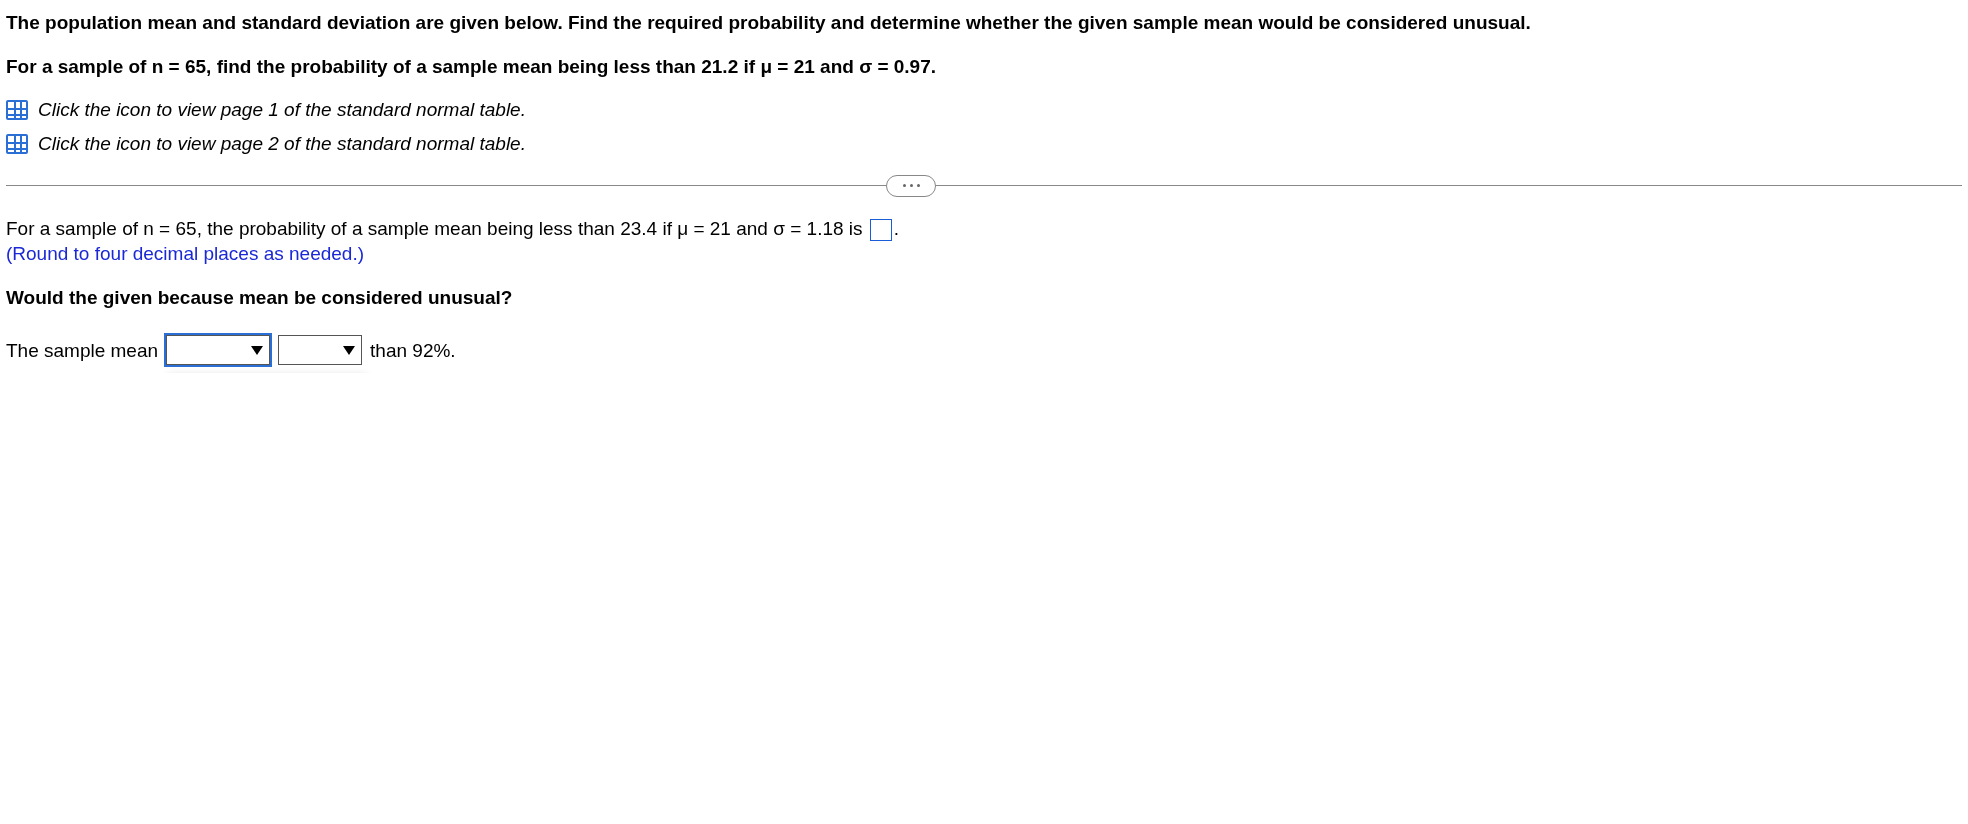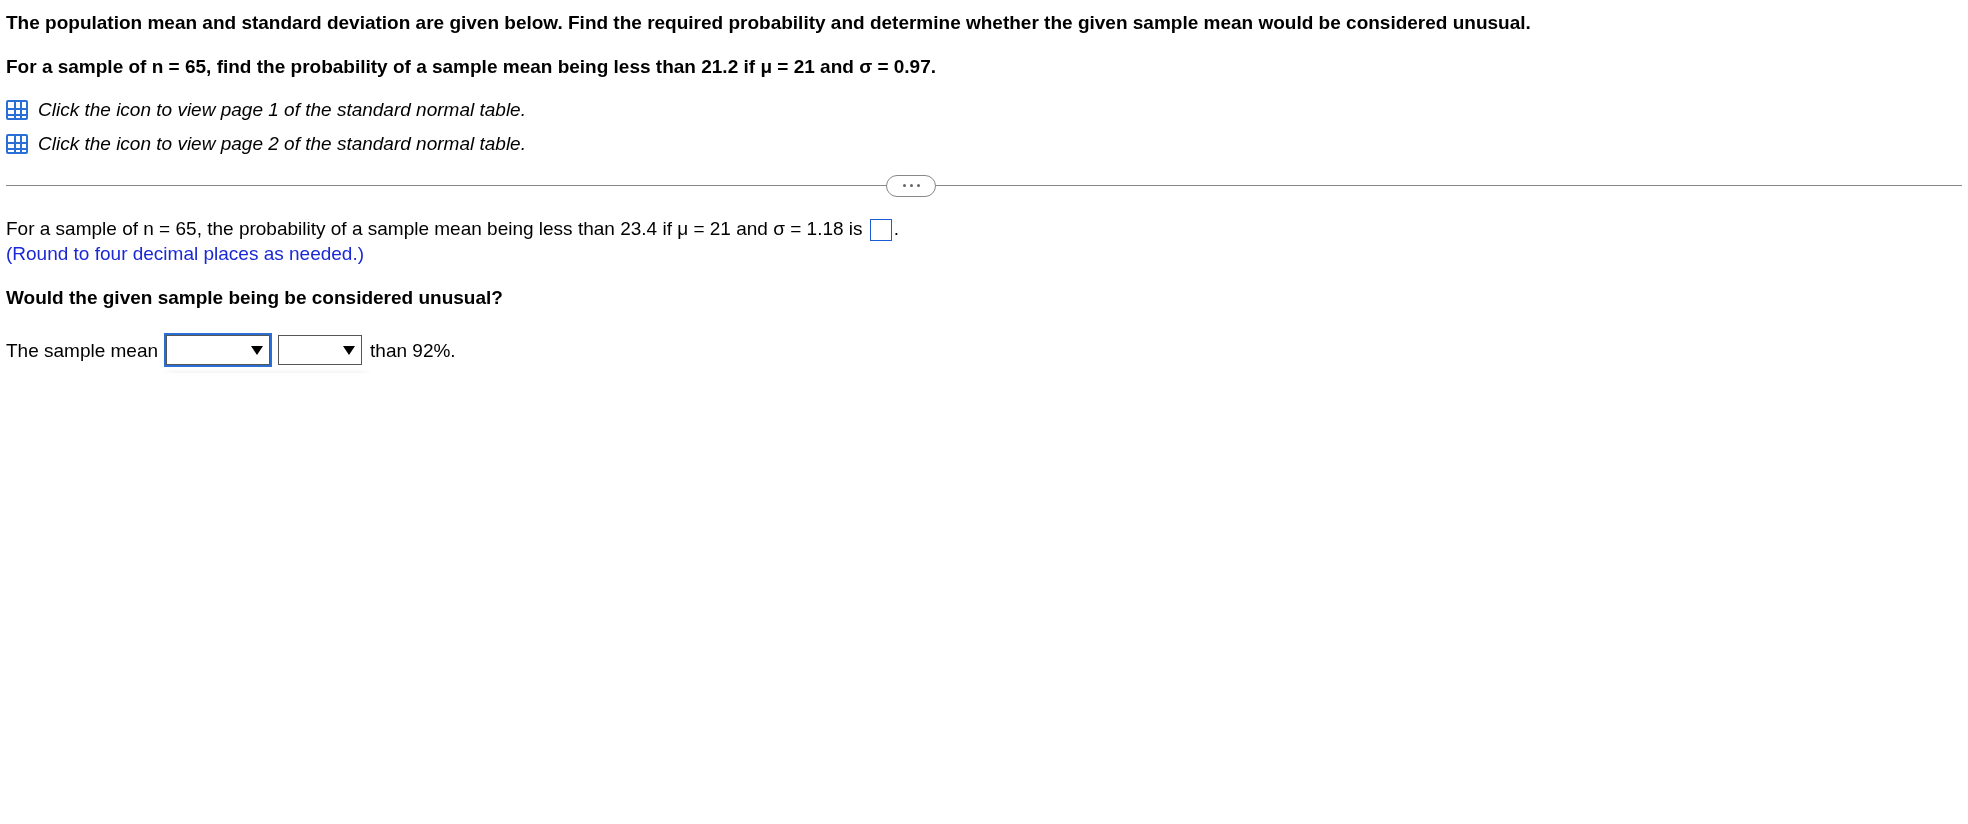--- a/index.html
+++ b/index.html
@@ -178,21 +178,21 @@
       <span></span>
   </div>
 </div>
 
 <div>
   <span>For a sample of n = 65, the probability of a sample mean being less than 23.4 if μ = 21 and σ = 1.18 is</span>
   <span class="answer-box"></span><span>.</span>
 </div>
 <div class="blue-note">(Round to four decimal places as needed.)</div>
 
-<div class="para" style="margin-top:18px;">Would the given sample being be considered unusual?</div>
+<div class="para" style="margin-top:18px;">Would the given because mean be considered unusual?</div>
 
 <div class="sentence-row">
   <span>The sample mean</span>
 
   <span class="dd-wrap">
     <span class="dropdown active">
       <span class="tri-down"></span>
     </span>
     <div class="dropdown-panel">
       <div class="dropdown-option">would</div>

